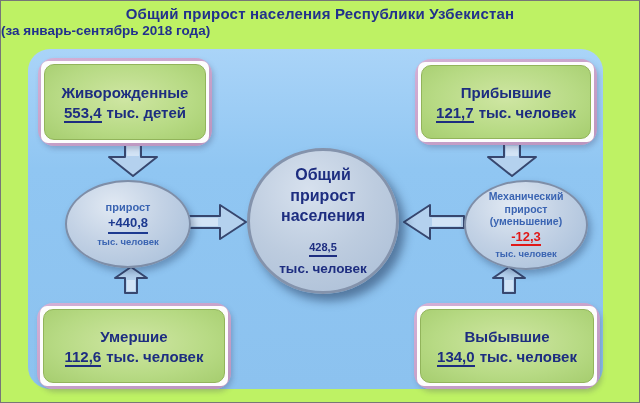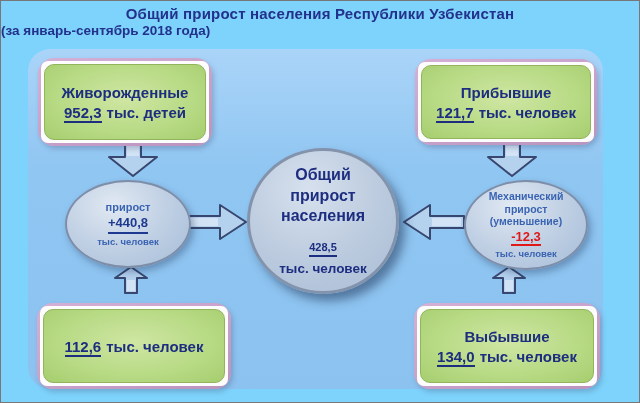--- a/index.html
+++ b/index.html
@@ -1,18 +1,18 @@
 <!DOCTYPE html>
 <html><head>
 <meta charset="utf-8">
 <style>
   html,body{margin:0;padding:0;background:#fff;}
   .screen{
     position:relative;width:640px;height:403px;box-sizing:border-box;
-    background:#7dd3fc;border:1px solid #777;overflow:hidden;
+    background:#bef264;border:1px solid #777;overflow:hidden;
     font-family:"Liberation Sans",sans-serif;
   }
   .title{
     position:absolute;top:4px;left:0;right:0;text-align:center;
     color:#22318c;font-weight:bold;font-size:15px;letter-spacing:.2px;
   }
   .subtitle{
     position:absolute;top:22px;left:0;right:0;text-align:left;
     color:#22318c;font-weight:bold;font-size:13.5px;
   }
@@ -107,40 +107,41 @@
   <svg class="arr arr-left" width="62" height="42" viewBox="0 0 62 42">
     <polygon points="61,15 27,15 27,4 1,21 27,38 27,27 61,27"></polygon>
       <rect x="29" y="17" width="29" height="8"></rect>
   </svg>
 
   <div class="gbox tl">
     <div class="gbox-w">
         <div class="gbox-g">
       <div>Живорожденные</div>
       <div>
-        <span class="uline">952,3</span><span class="gb-unit">тыс. детей</span>
+        <span class="uline">553,4</span><span class="gb-unit">тыс. детей</span>
       </div>
     </div>
       </div>
   </div>
 
   <div class="gbox tr">
     <div class="gbox-w">
         <div class="gbox-g">
       <div>Прибывшие</div>
       <div>
         <span class="uline">121,7</span><span class="gb-unit">тыс. человек</span>
       </div>
     </div>
       </div>
   </div>
 
   <div class="gbox bl">
     <div class="gbox-w">
         <div class="gbox-g">
+      <div>Умершие</div>
       <div>
         <span class="uline">112,6</span><span class="gb-unit">тыс. человек</span>
       </div>
     </div>
       </div>
   </div>
 
   <div class="gbox br">
     <div class="gbox-w">
         <div class="gbox-g">

